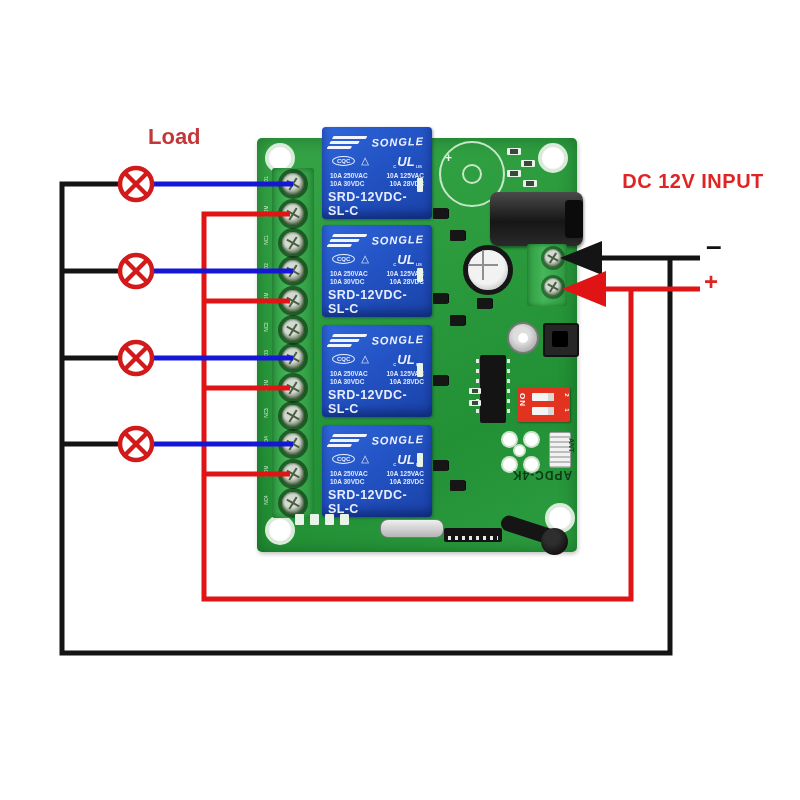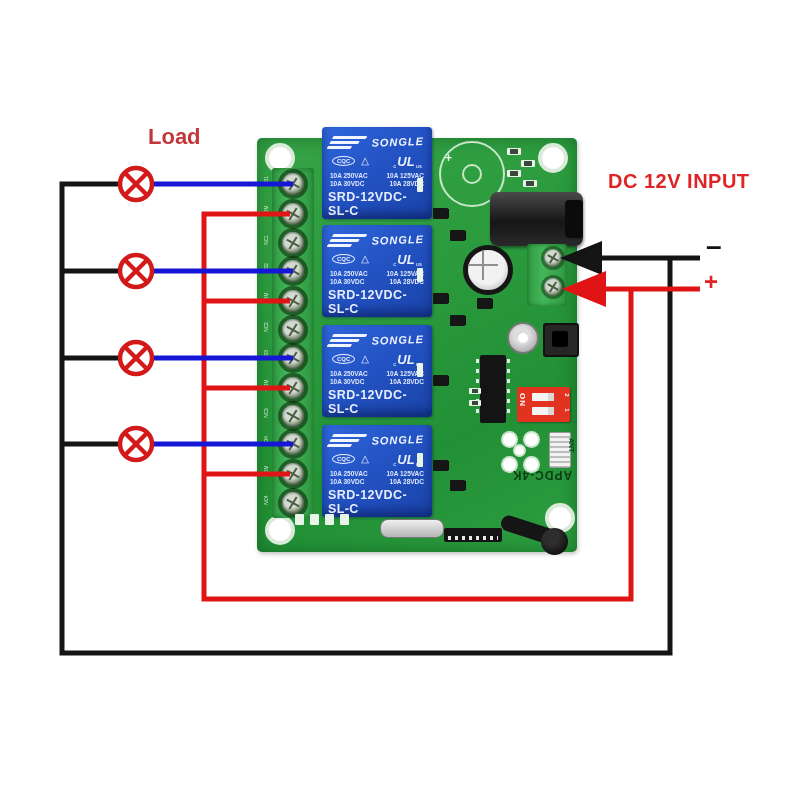--- a/index.html
+++ b/index.html
@@ -1,21 +1,21 @@
 <!DOCTYPE html>
 <html><head>
 <meta charset="utf-8">
 <style>
   html,body{margin:0;padding:0;background:#ffffff;}
   .canvas{position:relative;width:800px;height:800px;background:#ffffff;overflow:hidden;
           font-family:"Liberation Sans",sans-serif;}
   
   .lbl{position:absolute;font-weight:bold;}
   .load-lbl{left:148px;top:124px;width:80px;font-size:22px;color:#c23739;}
-  .dcin-lbl{left:608px;top:170px;width:170px;font-size:20px;color:#e02323;letter-spacing:.5px;}
+  .dcin-lbl{left:608px;top:170px;width:170px;font-size:20px;color:#e02323;letter-spacing:.5px;text-align:center;}
   .minus-lbl{left:706px;top:230px;font-size:28px;color:#111;}
   .plus-lbl{left:704px;top:268px;font-size:24px;color:#e02323;}
   
   .pcb{position:absolute;left:257px;top:138px;width:320px;height:414px;border-radius:5px;
        background:linear-gradient(155deg,#36a447 0%,#2a9a3d 40%,#229035 70%,#2d9e41 100%);
        box-shadow:inset 0 0 18px rgba(0,60,10,.45), 1px 2px 4px rgba(0,0,0,.25);}
   .hole{position:absolute;width:24px;height:24px;border-radius:50%;background:#fff;
         box-shadow:0 0 0 3px #d9ecd9, inset 0 0 2px #9db99d;}
   
   .tblock{position:absolute;left:15px;top:30px;width:42px;height:350px;border-radius:3px;

